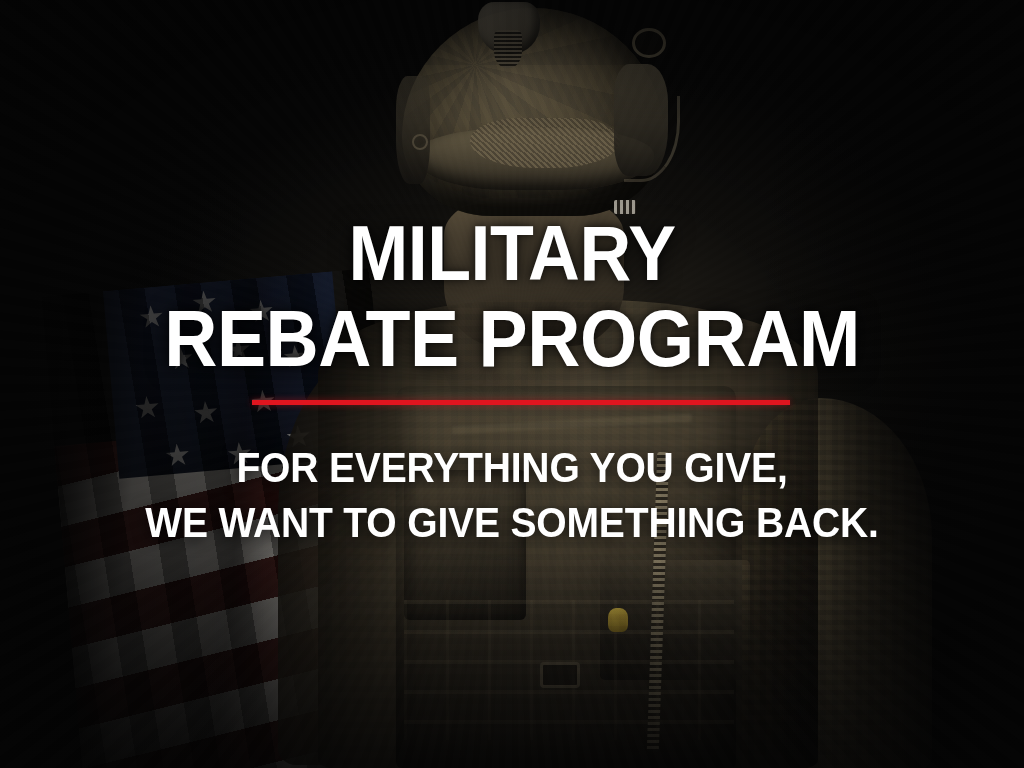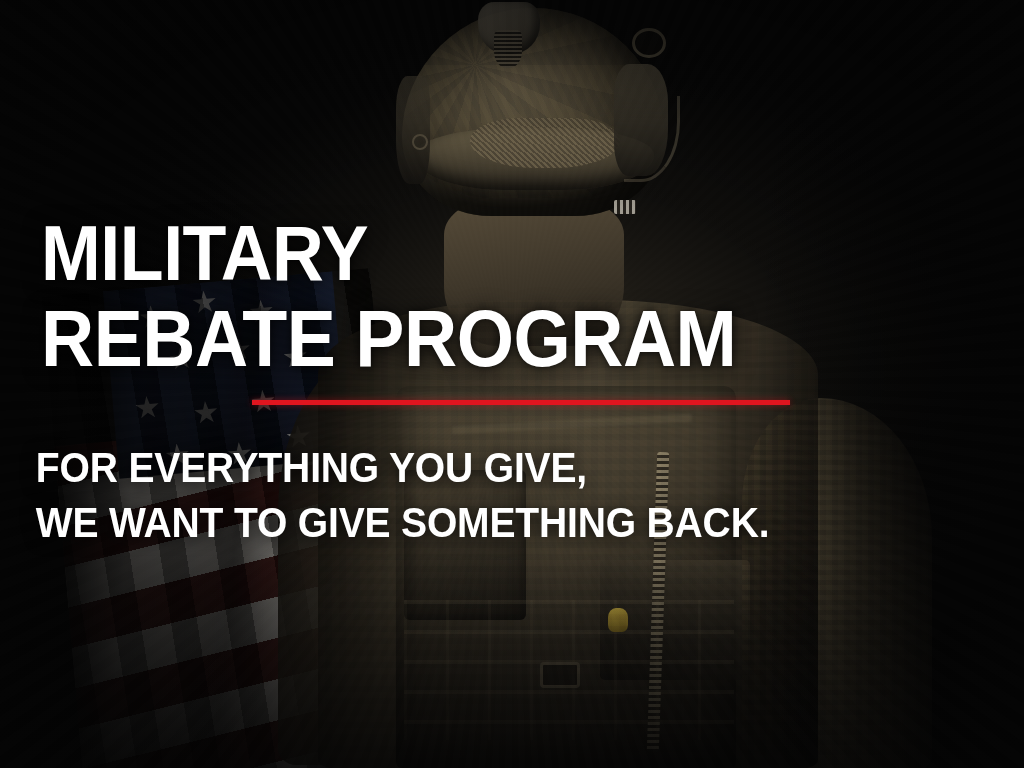--- a/index.html
+++ b/index.html
@@ -286,20 +286,21 @@
     background-image:
       repeating-conic-gradient(from 0deg at 50% 50%, rgba(255,255,255,0.012) 0 1deg, rgba(0,0,0,0.012) 1deg 2deg);
     opacity:0.5;
   }
 
   
   .overlay {
     position:absolute; inset:0;
     display:flex; flex-direction:column;
     align-items:center; justify-content:flex-start;
+    text-align:center;
   }
   .headline {
     color:#ffffff;
     font-weight:700;
     line-height:0.98;
     letter-spacing:-0.5px;
     text-shadow:0 2px 22px rgba(0,0,0,0.85), 0 0 8px rgba(0,0,0,0.6);
     font-family:"Liberation Sans", sans-serif;
   }
   .headline-1 {

